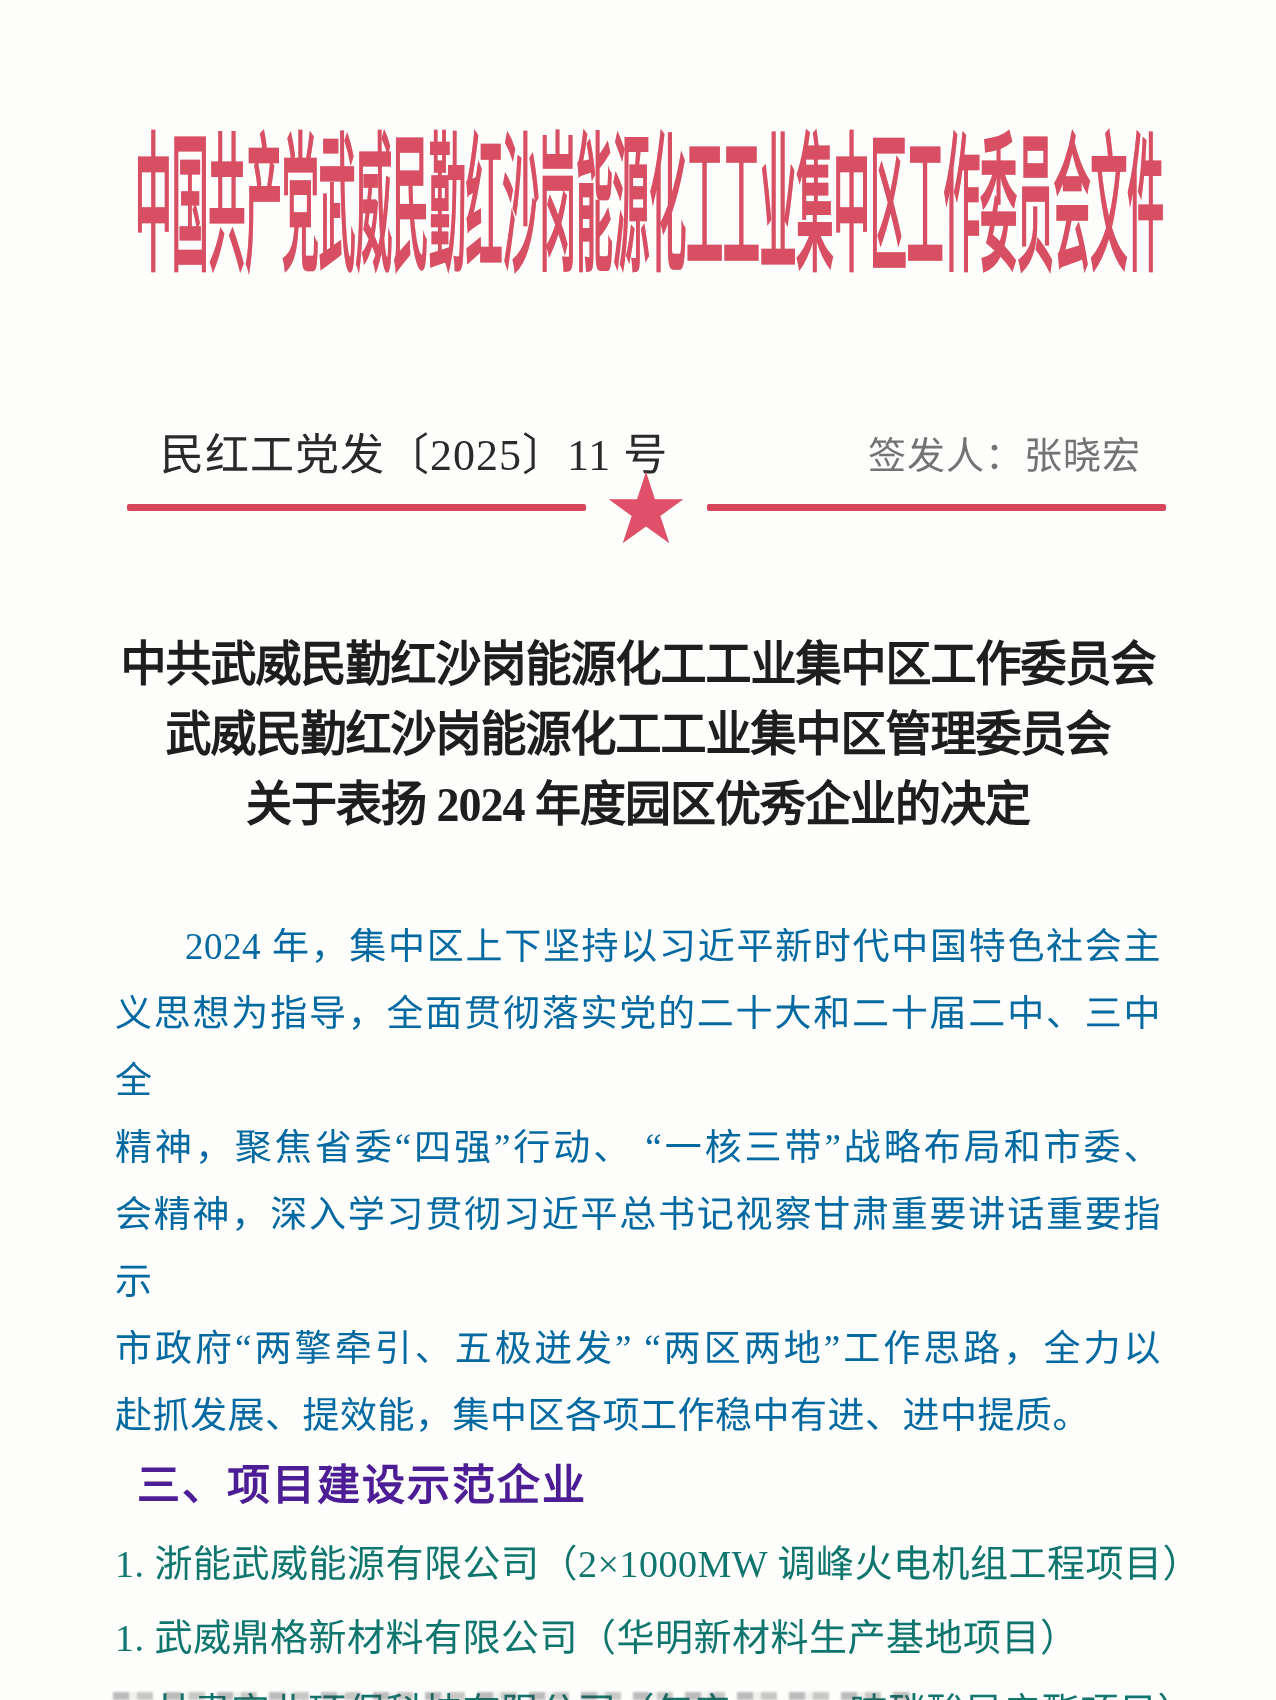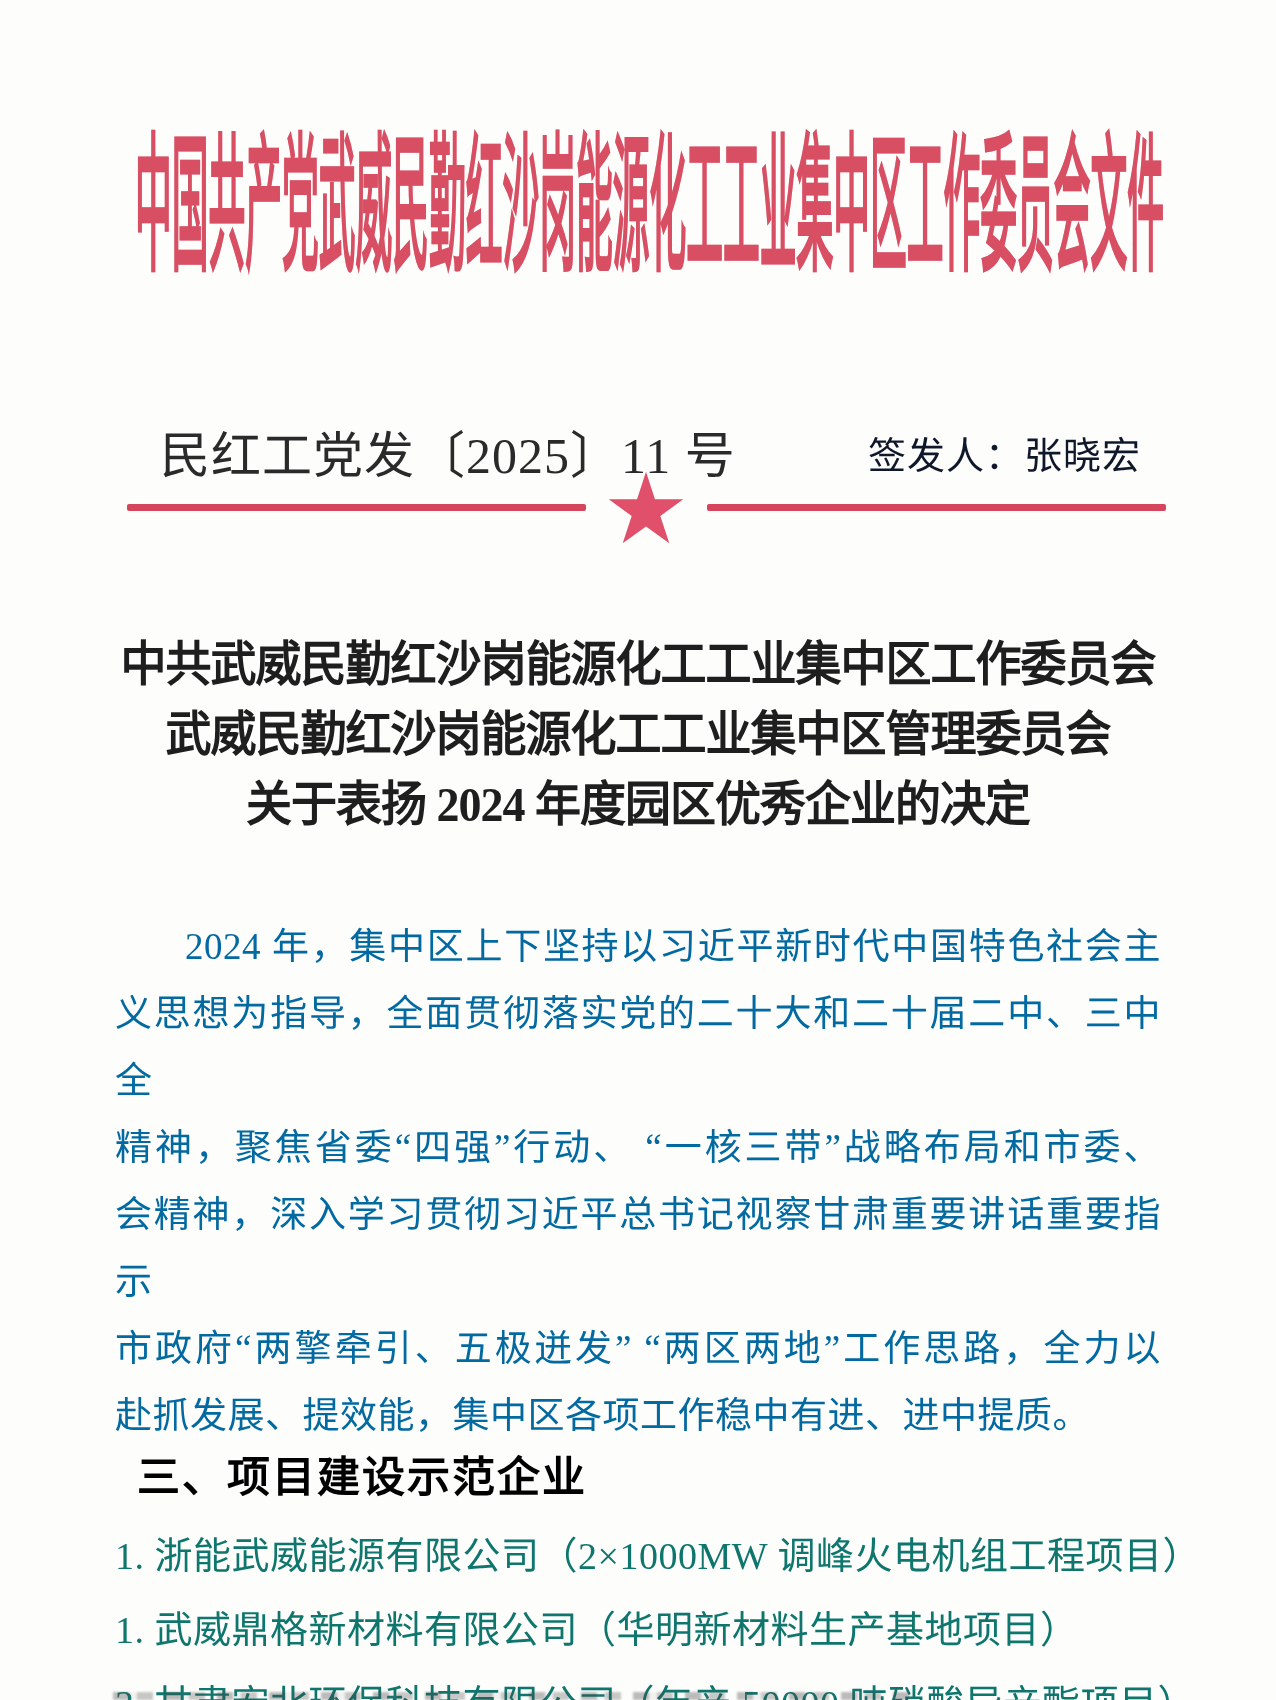--- a/index.html
+++ b/index.html
@@ -37,33 +37,33 @@
     transform: scaleX(0.245);
     transform-origin: left top;
     text-shadow: 0 0 1px rgba(216, 79, 100, 0.45);
   }
 
   
   .doc-number {
     position: absolute;
     left: 160px;
     top: 434px;
-    font-size: 50px;
+    font-size: 44px;
     line-height: 44px;
     color: #2a2a2a;
     letter-spacing: 1px;
     text-align: center;
   }
   .signer {
     position: absolute;
     left: 868px;
     top: 434px;
     font-size: 38px;
     line-height: 44px;
-    color: #0f172a;
+    color: #737373;
     letter-spacing: 1px;
   }
 
   
   .rule {
     position: absolute;
     top: 504px;
     height: 7px;
     background: #d5465c;
     border-radius: 2px;
@@ -116,27 +116,27 @@
     letter-spacing: 0.5px;
   }
   .body-line.indent { text-indent: 70px; }
   .body-line.last {
     text-align: center;
     text-align-last: left;
   }
 
   
   .section-heading {
-    margin-top: 0;
+    margin-top: 8px;
     margin-left: 22px;
     font-family: "Liberation Sans", "DejaVu Sans", sans-serif;
     font-size: 43px;
     line-height: 56px;
     font-weight: 700;
-    color: #000000;
+    color: #4c1d95;
     letter-spacing: 2px;
   }
 
   
   .list { margin-top: 14px; }
   .list-item {
     font-size: 38px;
     line-height: 74px;
     color: #0f766e;
     white-space: nowrap;

